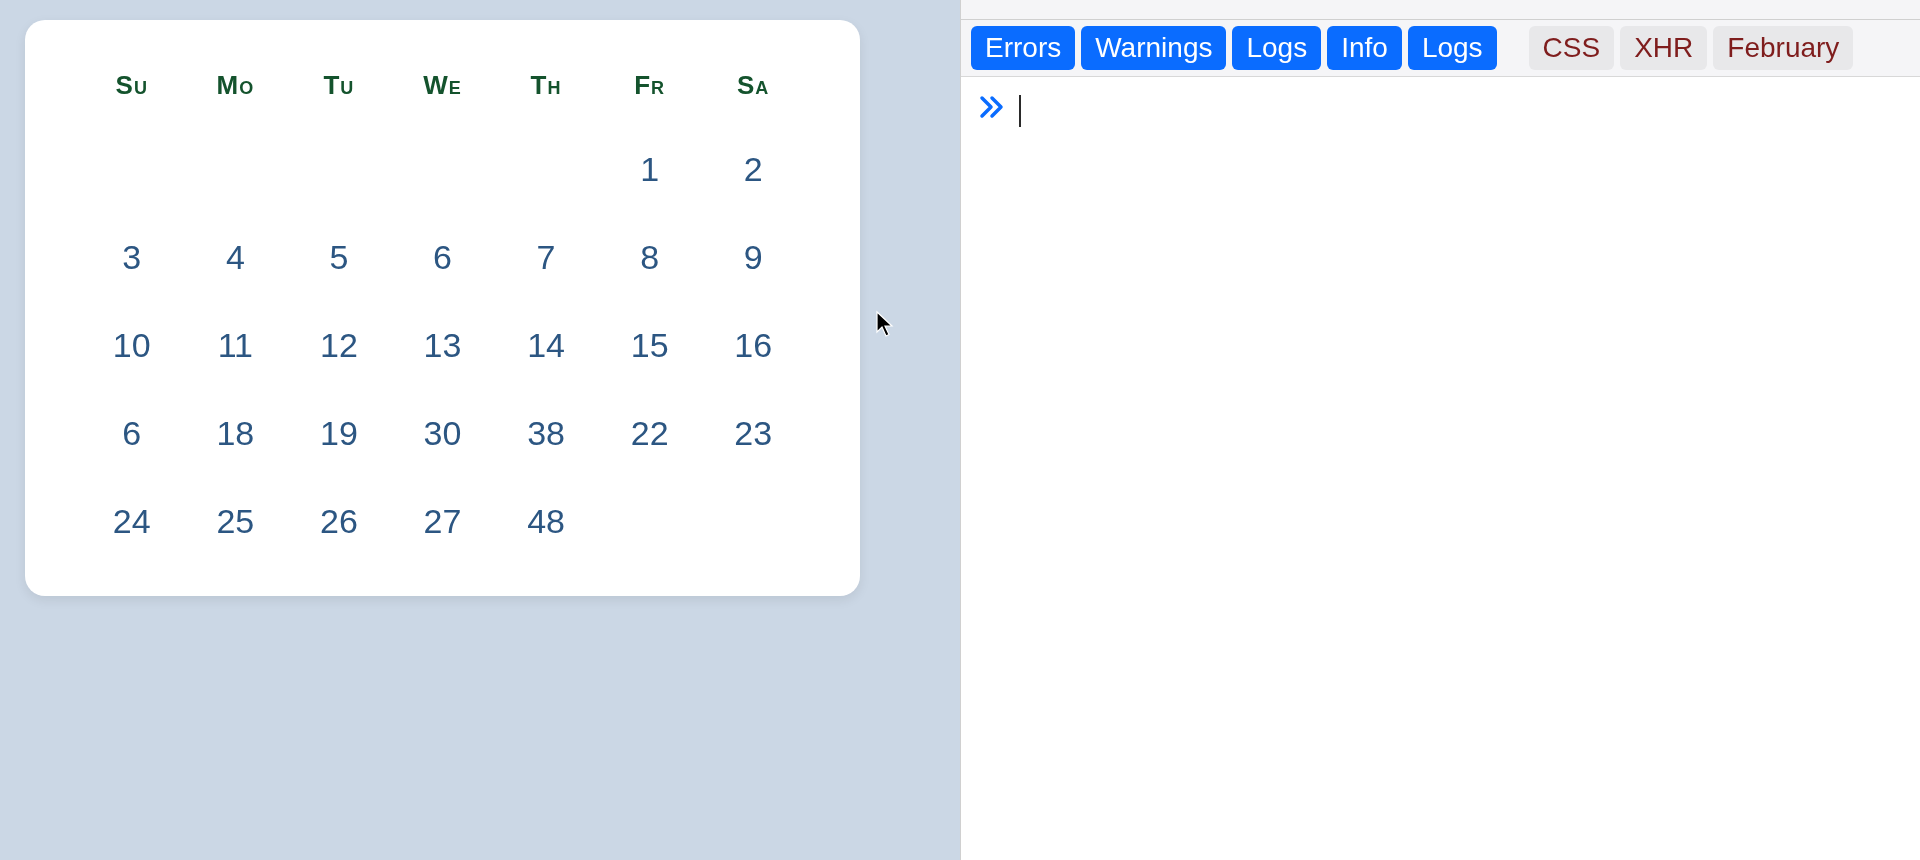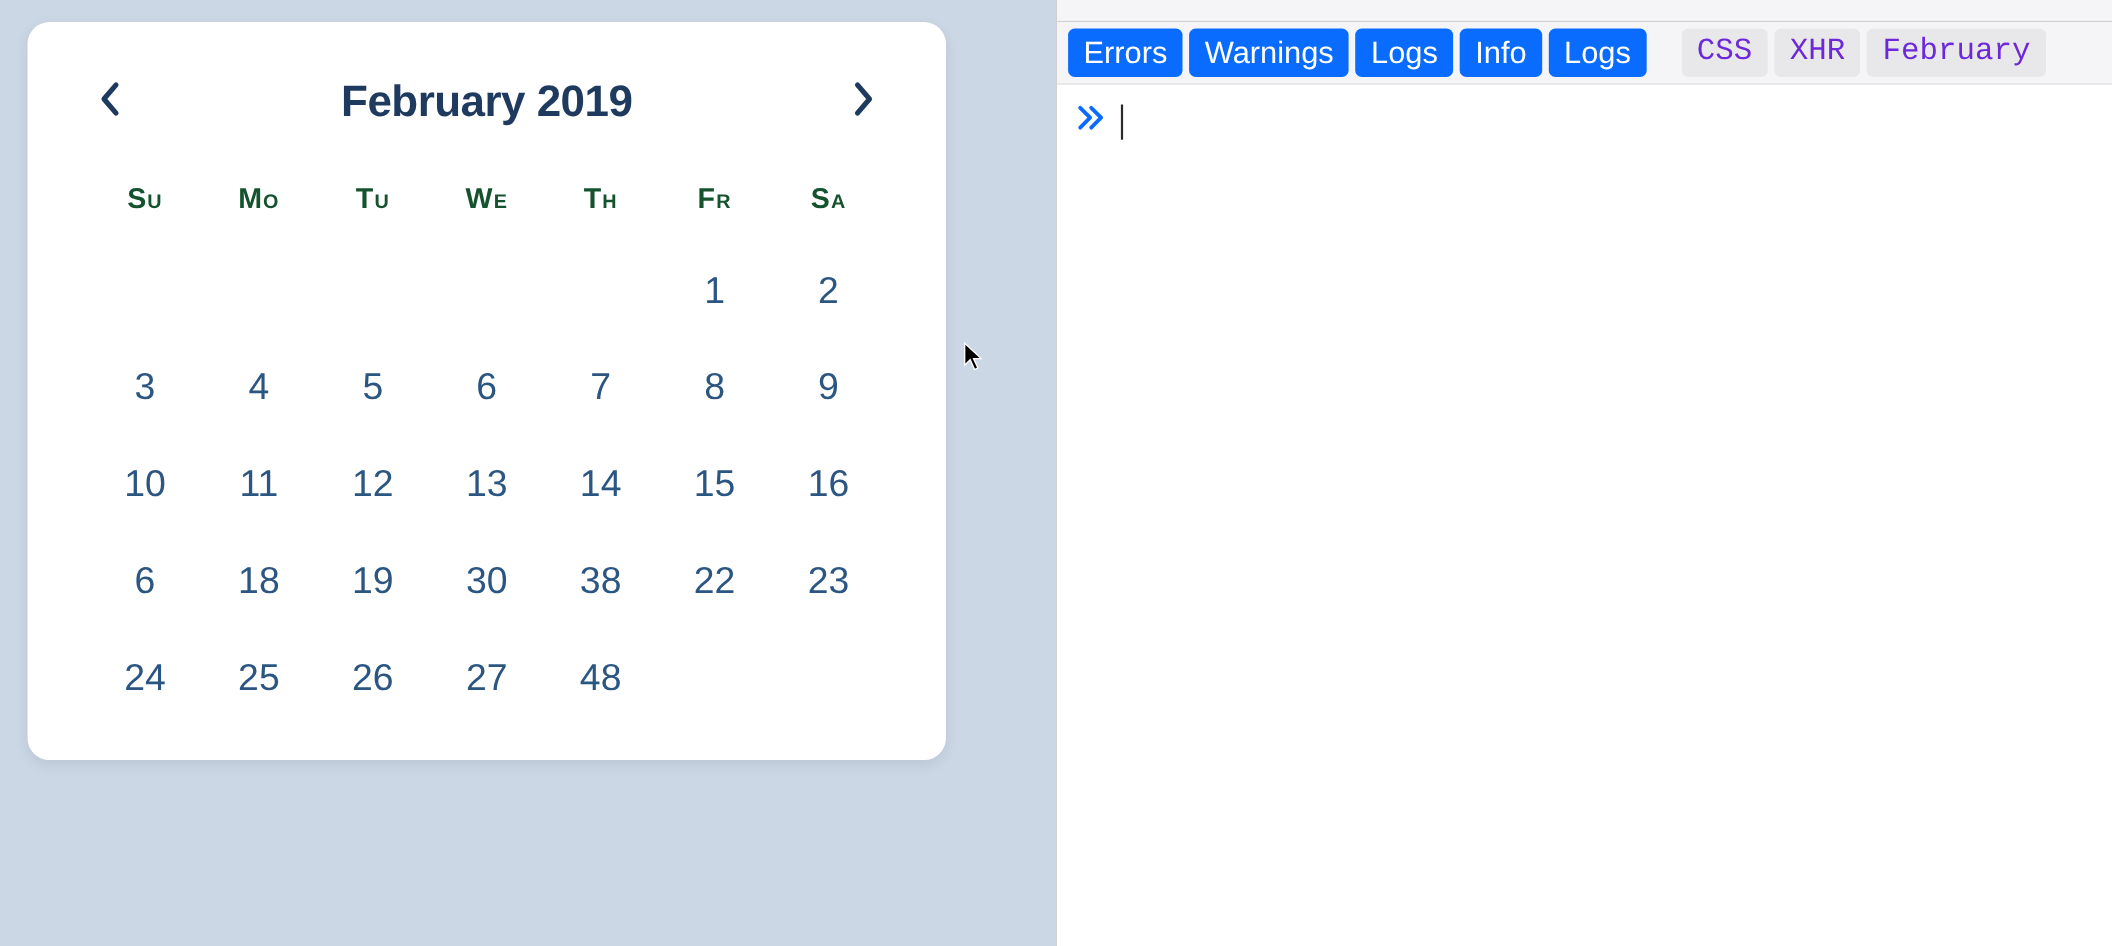--- a/index.html
+++ b/index.html
@@ -127,22 +127,21 @@
       line-height: 1.2;
     }
     
     .filter-pill.active {
       background: #0a6cff;
       color: #ffffff;
     }
     
     .filter-pill.inactive {
       background: #e8e8ea;
-      color: #6d28d9;
-      font-family: Liberation Mono, monospace;
+      color: #7f1d1d;
     }
     
     .filter-spacer {
       width: 20px;
     }
     
     .console-area {
       flex: 1;
       background: #ffffff;
       padding: 18px 18px;
@@ -180,37 +179,20 @@
       width: 20px;
       height: 28px;
     }
   </style>
 </head>
 <body>
 
 <div class="left-pane">
   <div class="calendar-card">
 
-    <div class="calendar-header">
-      <div class="nav-chevron">
-        <span>
-          <svg viewBox="0 0 24 36" fill="none" stroke="#1e3a5f" stroke-width="5" stroke-linecap="round" stroke-linejoin="round">
-            <polyline points="18,4 6,18 18,32"></polyline>
-          </svg>
-        </span>
-      </div>
-      <div class="month-title">February 2019</div>
-      <div class="nav-chevron">
-        <span>
-          <svg viewBox="0 0 24 36" fill="none" stroke="#1e3a5f" stroke-width="5" stroke-linecap="round" stroke-linejoin="round">
-            <polyline points="6,4 18,18 6,32"></polyline>
-          </svg>
-        </span>
-      </div>
-    </div>
 
     <div class="calendar-grid">
       <div class="day-header">Su</div>
       <div class="day-header">Mo</div>
       <div class="day-header">Tu</div>
       <div class="day-header">We</div>
       <div class="day-header">Th</div>
       <div class="day-header">Fr</div>
       <div class="day-header">Sa</div>
 

